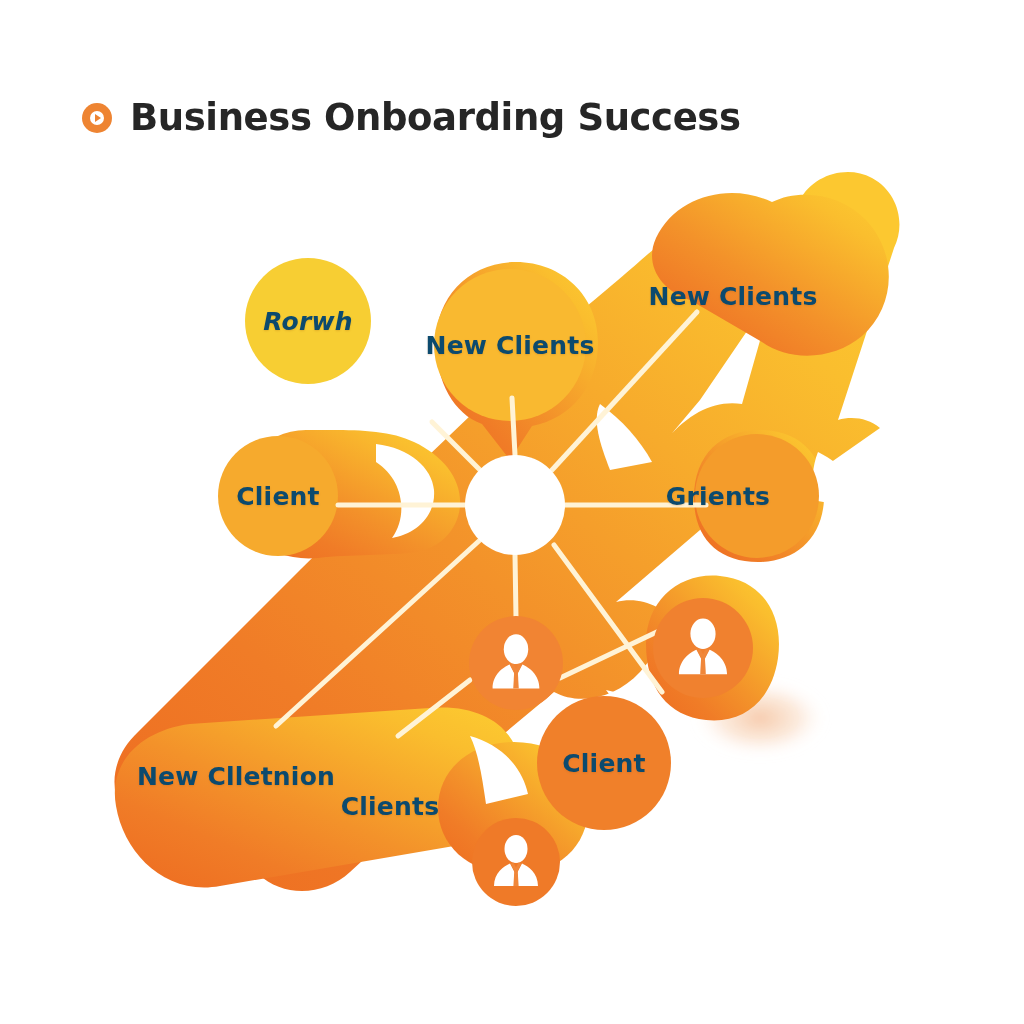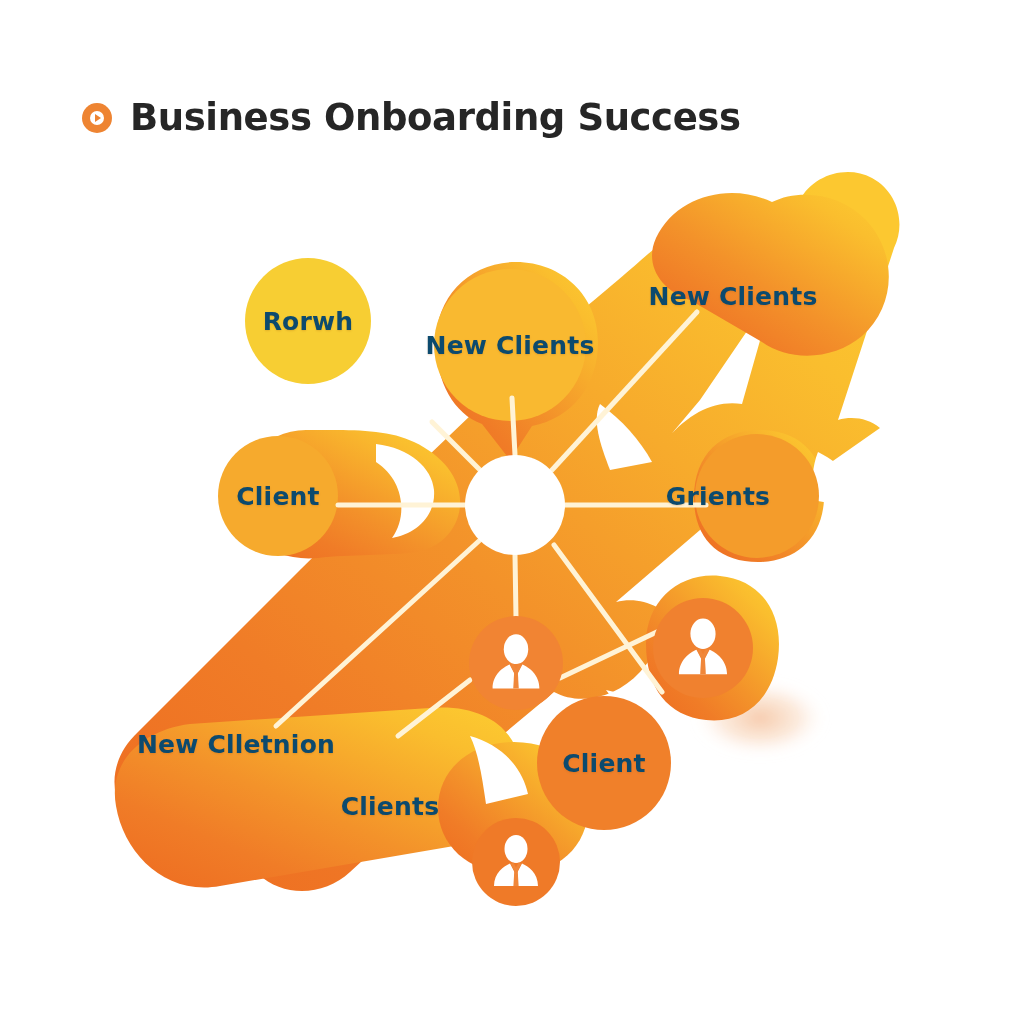--- a/index.html
+++ b/index.html
@@ -255,30 +255,30 @@
         <use href="#personGlyph" x="668" y="613" width="70" height="70"></use>
       </g>
       <g>
         <circle cx="516" cy="862" r="44" fill="#EF7A28"></circle>
         <use href="#personGlyph" x="484" y="830" width="64" height="64"></use>
       </g>
     </g>
   </svg>
 
   <div>
-    <div class="node-label" style="left:308px; top:321px;">Rorwh</div>
+    <div class="node-label" style="left:308px; top:321px;font-style:italic;">Rorwh</div>
 
     <div class="node-label" style="left:510px; top:345px;">New Clients</div>
 
     <div class="node-label" style="left:733px; top:296px;">New Clients</div>
 
     <div class="node-label" style="left:278px; top:496px;">Client</div>
 
     <div class="node-label" style="left:718px; top:496px;">Gri̇ents</div>
 
-    <div class="node-label" style="left:236px; top:744px;">New Clletnion</div>
+    <div class="node-label" style="left:236px; top:776px;">New Clletnion</div>
 
     <div class="node-label" style="left:390px; top:806px;">Clients</div>
 
     <div class="node-label" style="left:604px; top:763px;">Client</div>
   </div>
 
 </div>
 
 </body></html>

